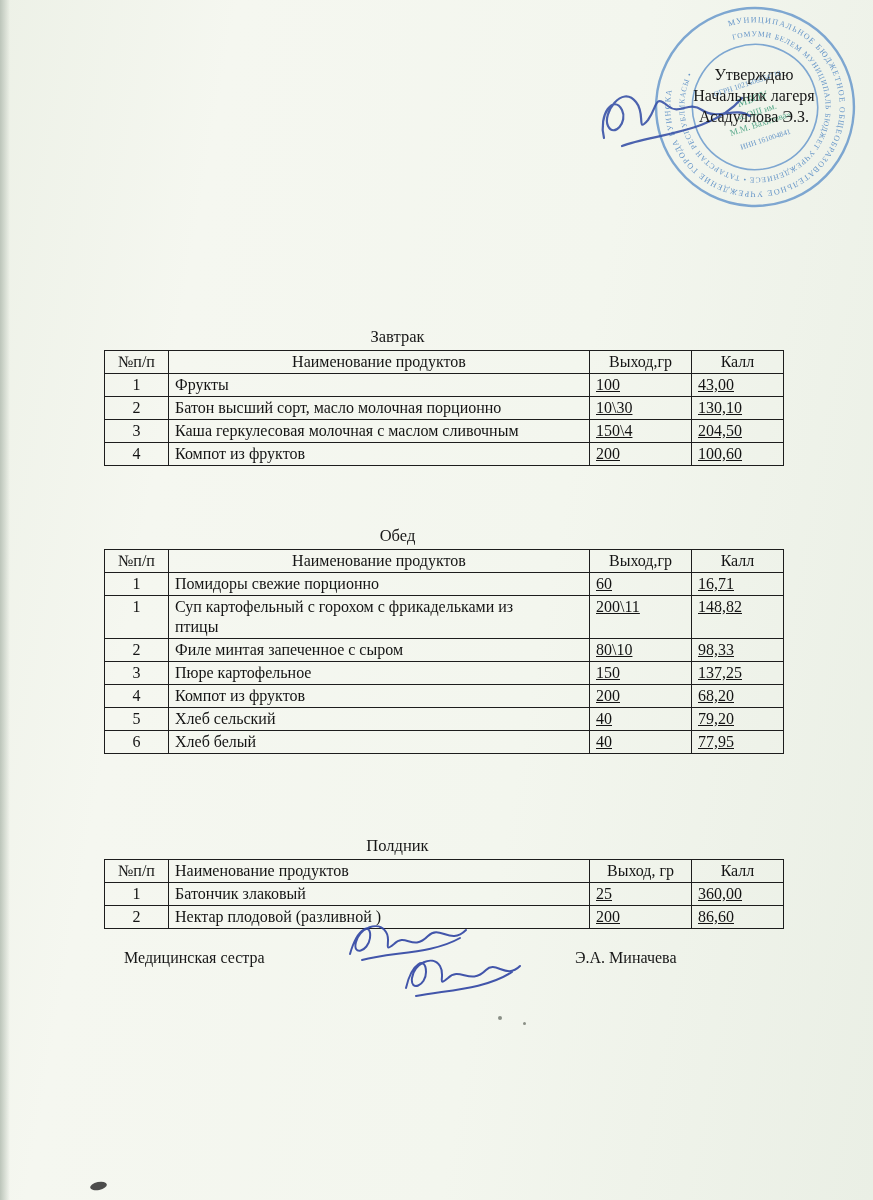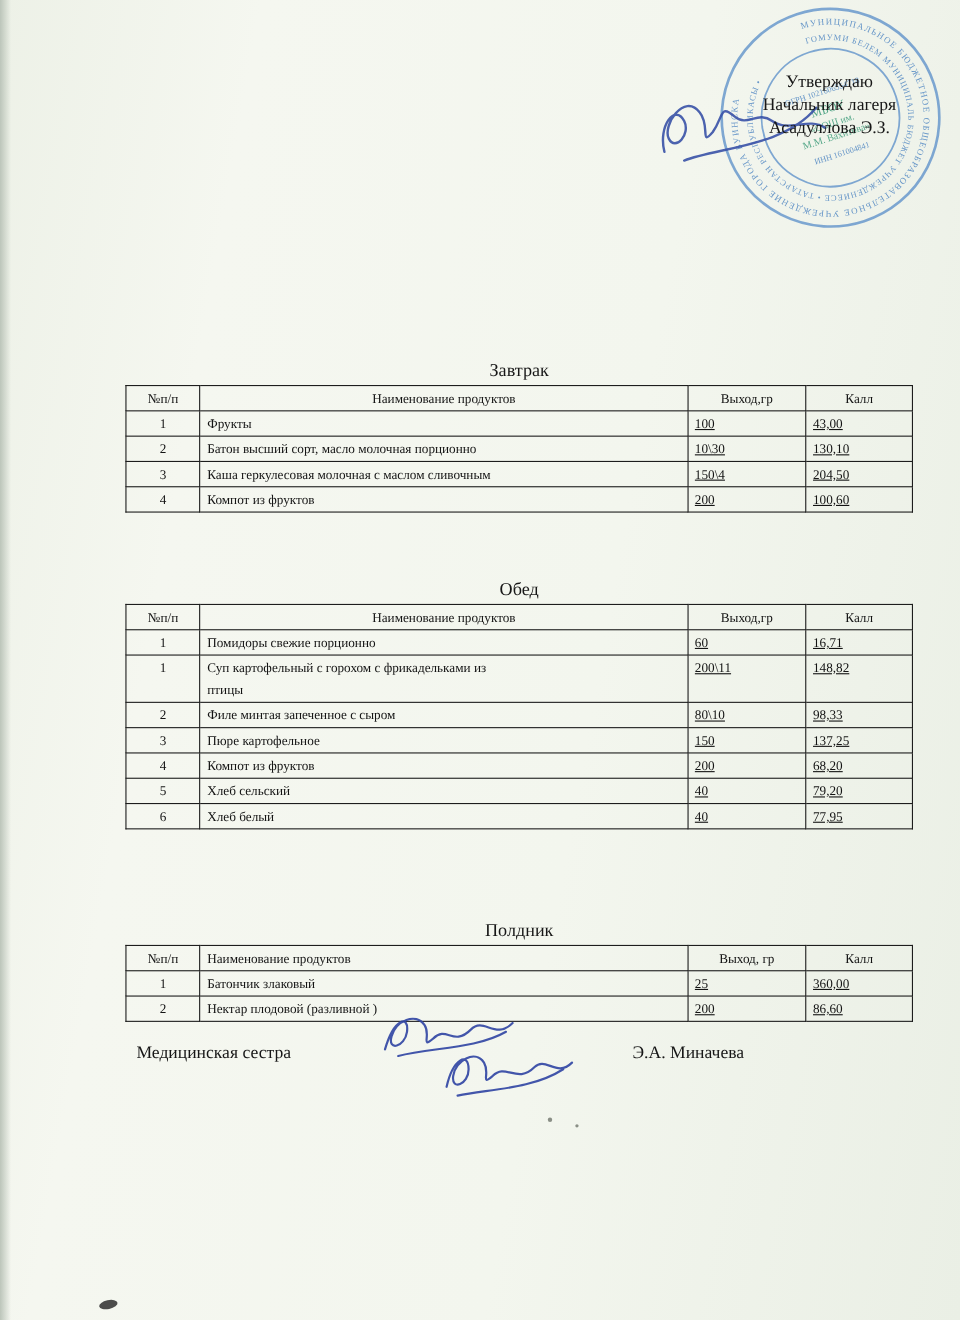--- a/index.html
+++ b/index.html
@@ -21,27 +21,27 @@
   .stamp-svg{position:absolute;left:648px;top:0px;width:214px;height:214px;
     opacity:.85;transform:rotate(-12deg);}
   .sig-top-svg{position:absolute;left:592px;top:76px;width:172px;height:86px;}
   
   .doc-titles{position:absolute;left:0;top:186px;width:100%;text-align:center;}
   .org-title{font-size:20px;line-height:26px;}
   .camp-title{font-size:36px;line-height:42px;margin-top:2px;}
   .menu-title{font-size:18px;line-height:22px;margin-top:18px;}
   .menu-date{font-size:17px;line-height:22px;margin-top:2px;}
   
-  .section{position:absolute;left:114px;width:716px;}
+  .section{position:absolute;left:104px;width:587px;}
   .sec-breakfast{top:327px;}
   .sec-lunch{top:526px;}
   .sec-snack{top:812px;margin-top:24px;}
   .caption{text-align:center;font-size:16.5px;margin-bottom:3px;}
   table.menu-table{border-collapse:collapse;width:100%;table-layout:fixed;
-    font-size:12px;color:#141414;background:transparent;}
+    font-size:16px;color:#141414;background:transparent;}
   .menu-table th,.menu-table td{
     border:1.2px solid #1d1d1d;padding:1px 6px;vertical-align:top;
     font-weight:normal;line-height:20px;overflow:hidden;}
   .menu-table th{text-align:center;}
   .menu-table td.c0{text-align:center;}
   .menu-table td.c1{text-align:left;white-space:pre-line;}
   .menu-table td.c2,.menu-table td.c3{text-align:left;text-decoration:underline;}
   .sec-snack th.th-name{text-align:left;}
   
   .footer{position:absolute;left:124px;top:944px;width:670px;font-size:16px;}

